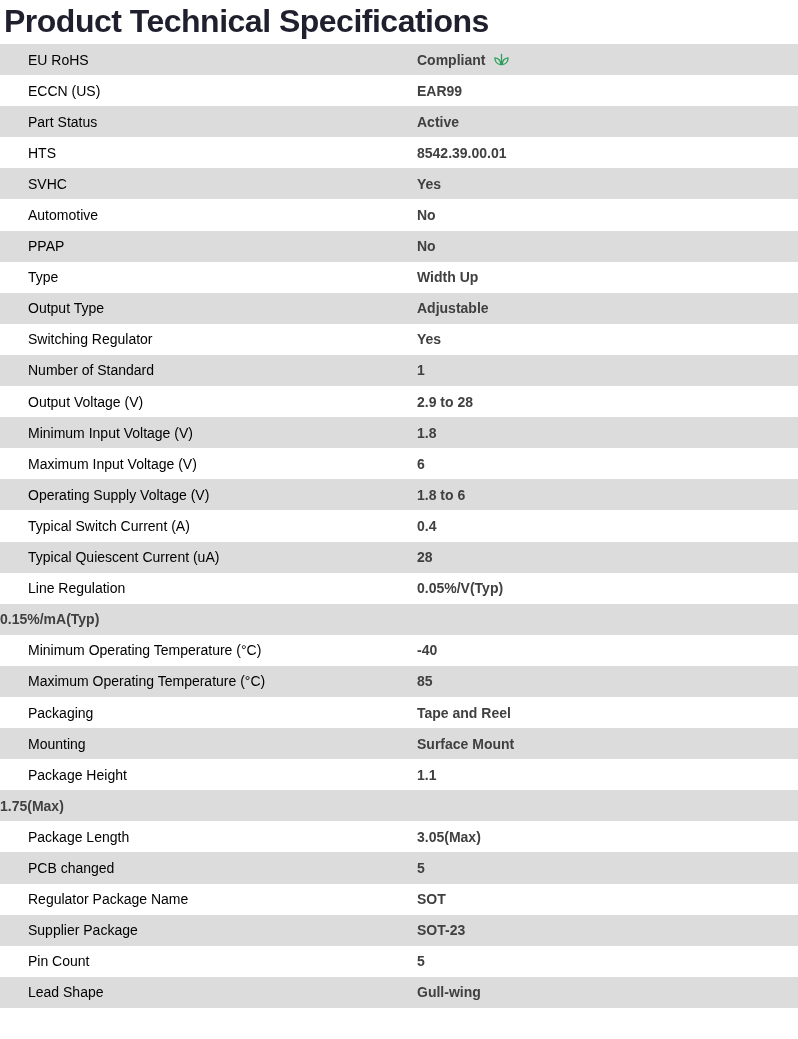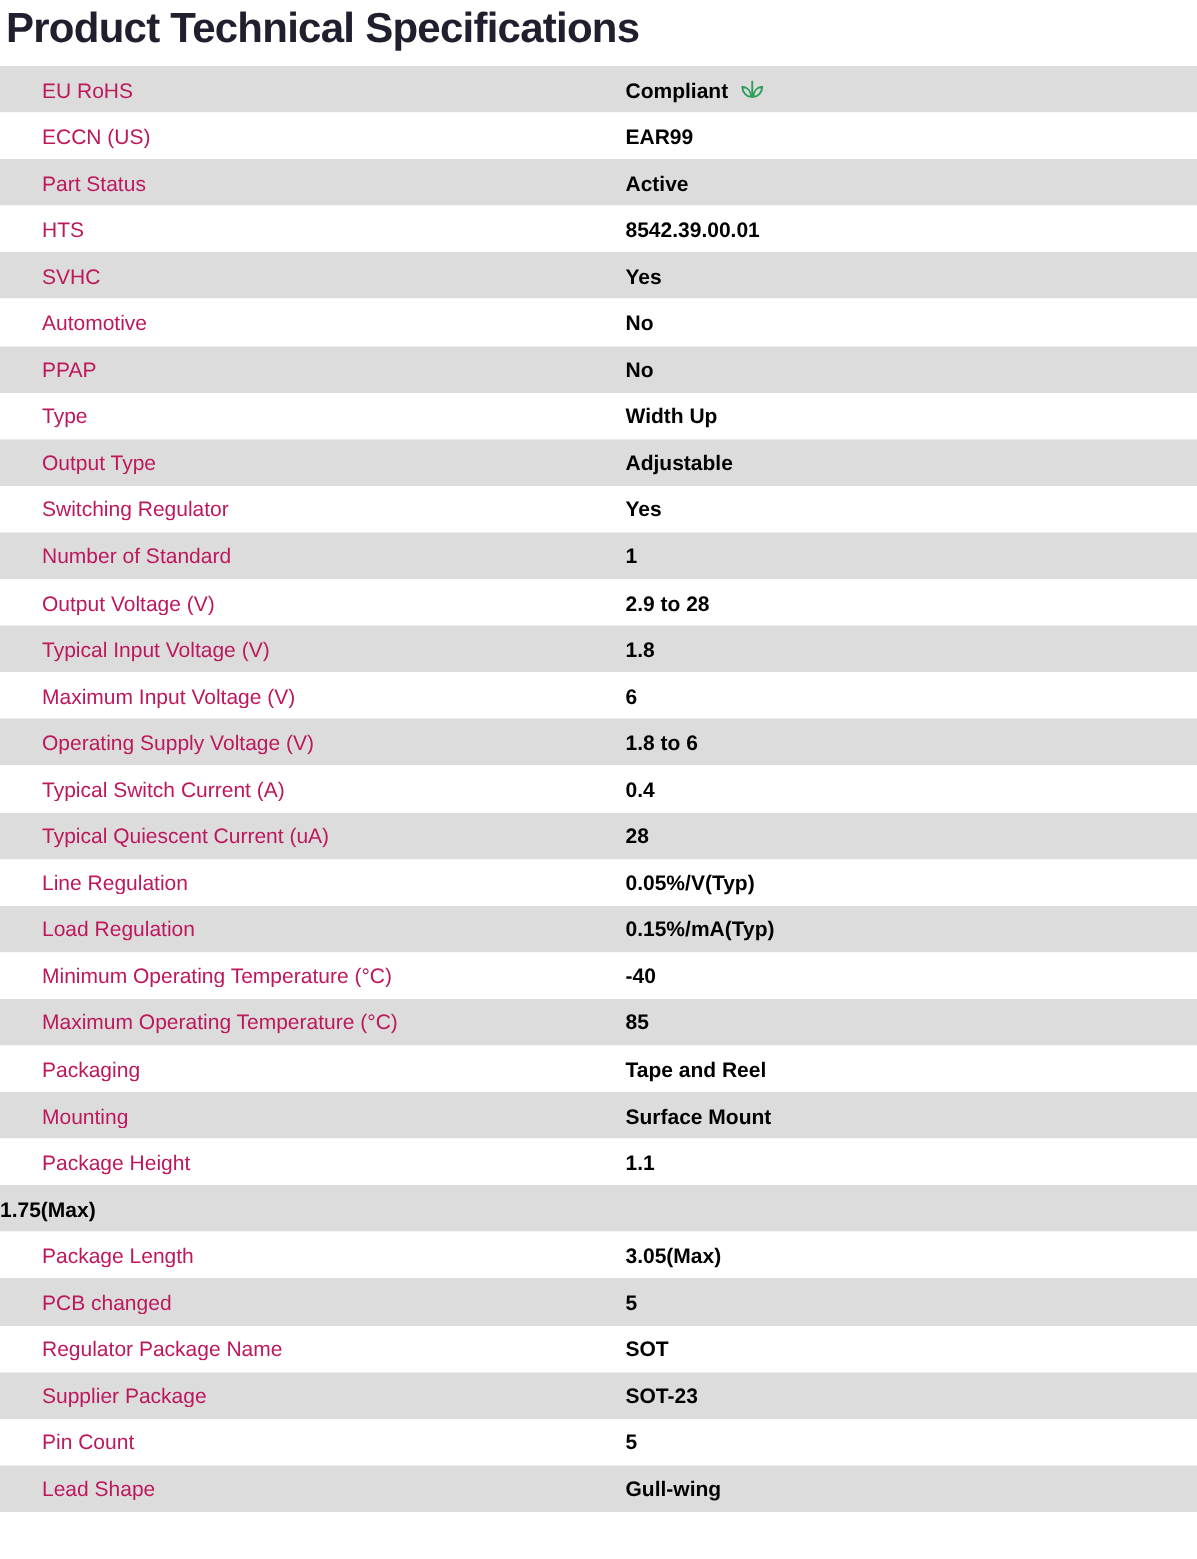--- a/index.html
+++ b/index.html
@@ -3,49 +3,49 @@
 <meta charset="utf-8">
 <style>
   * { margin: 0; padding: 0; box-sizing: border-box; }
   html, body {
     width: 798px;
     background: #ffffff;
     font-family: "Liberation Sans", sans-serif;
   }
   body { height: 1039px; overflow: hidden; }
   .page-title {
-    font-size: 28px;
+    font-size: 32px;
     font-weight: 700;
     letter-spacing: -0.5px;
     color: #1f1f2e;
     padding: 3px 0 0 4px;
     height: 44px;
   }
   .spec-table { width: 798px; }
   .spec-row {
     display: flex;
     align-items: center;
     height: 31.1px;
     width: 100%;
     background: #ffffff;
   }
   .spec-row:nth-child(odd) { background: #dcdcdc; }
   .spec-label {
     flex: 0 0 417px;
     padding-left: 28px;
     font-size: 14px;
     font-weight: 400;
-    color: #be185d;
+    color: #000000;
     white-space: nowrap;
     overflow: hidden;
   }
   .spec-value {
     font-size: 14px;
     font-weight: 700;
-    color: #000000;
+    color: #404040;
     white-space: nowrap;
     display: flex;
     align-items: center;
   }
   .leaf-icon {
     display: inline-flex;
     align-items: center;
     margin-left: 8px;
   }
   .leaf-icon svg { display: block; }
@@ -155,21 +155,21 @@
 
   <div class="spec-row">
     <div class="spec-label">Output Voltage (V)</div>
     <div class="spec-value">
       <span>2.9 to 28</span>
 
     </div>
   </div>
 
   <div class="spec-row">
-    <div class="spec-label">Typical Input Voltage (V)</div>
+    <div class="spec-label">Minimum Input Voltage (V)</div>
     <div class="spec-value">
       <span>1.8</span>
 
     </div>
   </div>
 
   <div class="spec-row">
     <div class="spec-label">Maximum Input Voltage (V)</div>
     <div class="spec-value">
       <span>6</span>
@@ -203,21 +203,20 @@
 
   <div class="spec-row">
     <div class="spec-label">Line Regulation</div>
     <div class="spec-value">
       <span>0.05%/V(Typ)</span>
 
     </div>
   </div>
 
   <div class="spec-row">
-    <div class="spec-label">Load Regulation</div>
     <div class="spec-value">
       <span>0.15%/mA(Typ)</span>
 
     </div>
   </div>
 
   <div class="spec-row">
     <div class="spec-label">Minimum Operating Temperature (°C)</div>
     <div class="spec-value">
       <span>-40</span>

